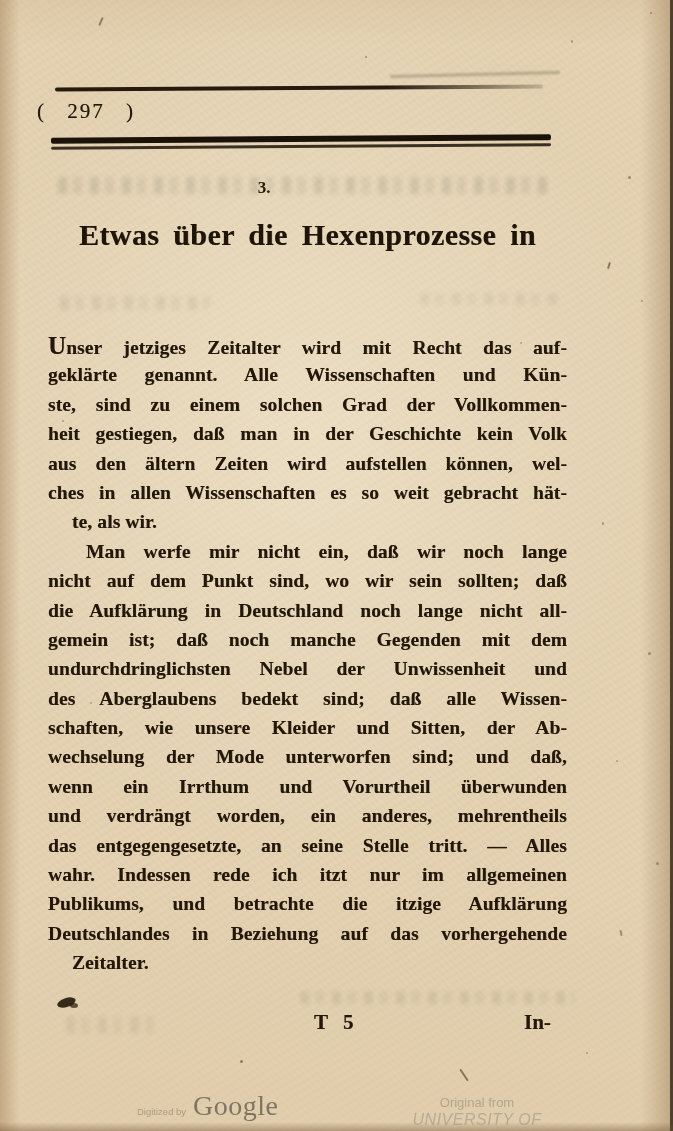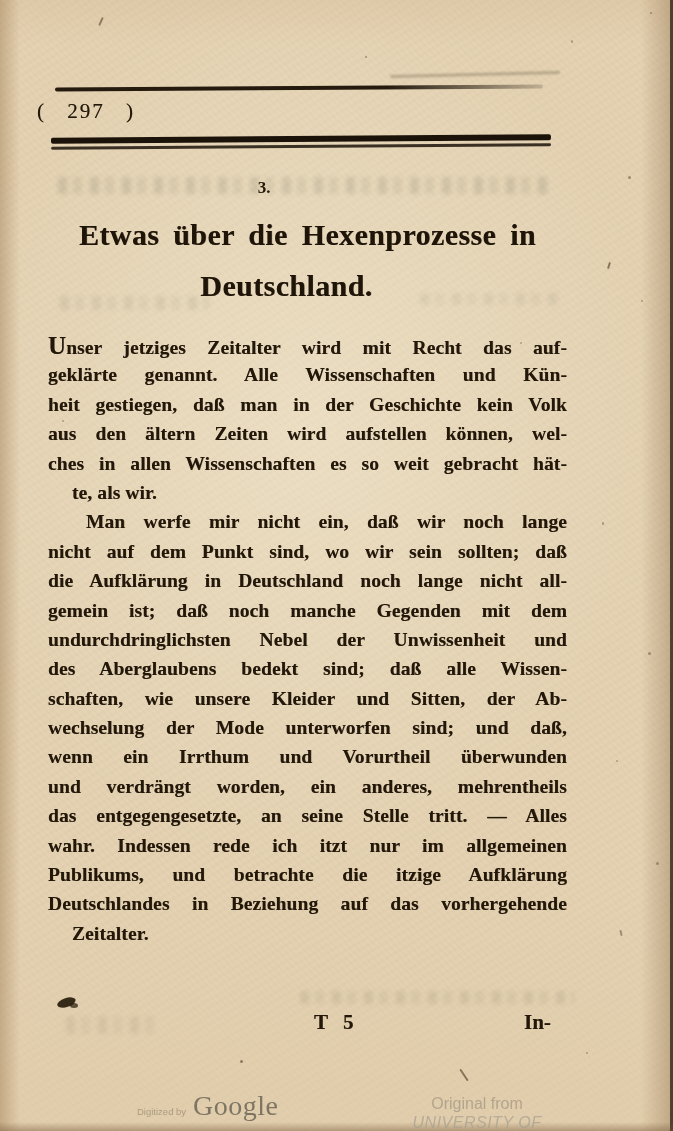--- a/index.html
+++ b/index.html
@@ -71,21 +71,21 @@
     text-shadow:0.3px 0.3px 0.4px rgba(30,20,8,0.5); }
   .catchword { left:524px; top:1010px; font-size:21px; font-weight:700;
     text-shadow:0.3px 0.3px 0.4px rgba(30,20,8,0.5); }
 
   
   .wm-left { left:137px; top:1090px; display:flex; align-items:baseline; gap:7px; }
   .wm-digitized { font-family:"Liberation Sans","DejaVu Sans",sans-serif; font-size:9.5px; color:rgba(125,113,92,0.55); }
   .wm-google { font-size:28px; color:rgba(104,97,83,0.82); letter-spacing:0.5px; }
   .wm-right { left:378px; top:1095px; width:198px; text-align:center;
     font-family:"Liberation Sans","DejaVu Sans",sans-serif; }
-  .wm-origfrom { font-size:16px; color:rgba(148,139,120,0.6); }
+  .wm-origfrom { font-size:13px; color:rgba(148,139,120,0.6); }
   .wm-inst { font-size:16px; color:rgba(168,160,144,0.75); letter-spacing:0.5px; margin-top:1px;font-style:italic; }
 
   
   .ghost {
     filter:blur(2px); border-radius:3px;
     background:repeating-linear-gradient(90deg,
       rgba(100,102,82,0.34) 0 9px, rgba(100,102,82,0) 9px 15px,
       rgba(100,102,82,0.22) 15px 24px, rgba(100,102,82,0) 24px 32px);
   }
 
@@ -135,26 +135,26 @@
   <div class="abs rule-thin"></div>
   <div class="abs page-number">( 297 )</div>
   <div class="abs rule-double">
     <div class="bar-a"></div>
     <div class="bar-gap"></div>
     <div class="bar-b"></div>
   </div>
 
   <div class="abs section-number">3.</div>
   <div class="abs title title-l1">Etwas über die Hexenprozesse in</div>
-  <div class="abs title title-l2">Deutschland.</div>
 
   <div class="abs body-col">
     <div>
       <div class="line first-line">Unser jetziges Zeitalter wird mit Recht das auf-</div>
       <div class="line">geklärte genannt. Alle Wissenschaften und Kün-</div>
+      <div class="line">ste, sind zu einem solchen Grad der Vollkommen-</div>
       <div class="line">heit gestiegen, daß man in der Geschichte kein Volk</div>
       <div class="line">aus den ältern Zeiten wird aufstellen können, wel-</div>
       <div class="line">ches in allen Wissenschaften es so weit gebracht hät-</div>
       <div class="line short">te, als wir.</div>
     </div>
     <div>
       <div class="line indent">Man werfe mir nicht ein, daß wir noch lange</div>
       <div class="line">nicht auf dem Punkt sind, wo wir sein sollten; daß</div>
       <div class="line">die Aufklärung in Deutschland noch lange nicht all-</div>
       <div class="line">gemein ist; daß noch manche Gegenden mit dem</div>

